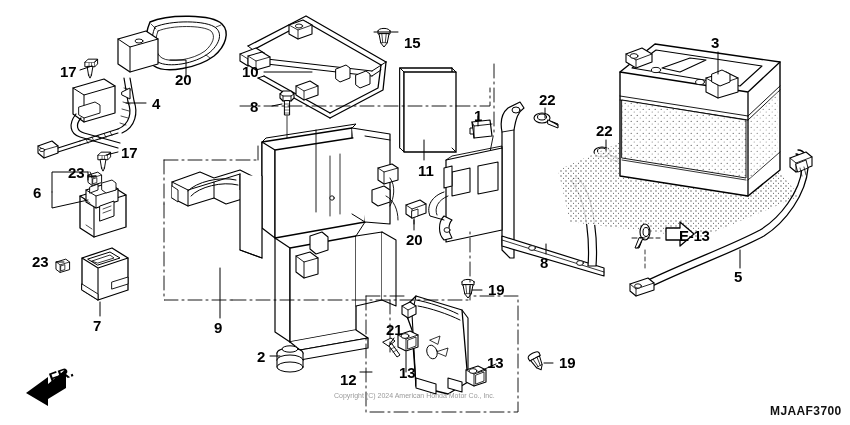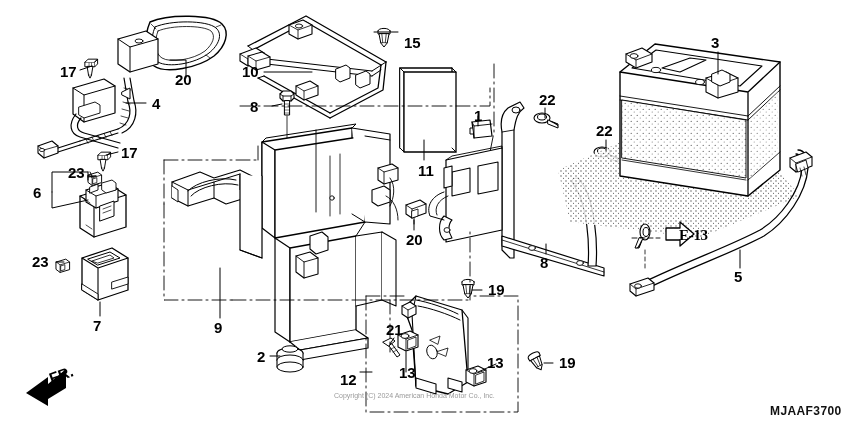--- a/index.html
+++ b/index.html
@@ -472,21 +472,21 @@
   <div class="lbl" style="left:406px;top:232px;">20</div>
   <div class="lbl" style="left:488px;top:282px;">19</div>
   <div class="lbl" style="left:559px;top:355px;">19</div>
   <div class="lbl" style="left:175px;top:72px;">20</div>
   <div class="lbl" style="left:386px;top:322px;">21</div>
   <div class="lbl" style="left:539px;top:92px;">22</div>
   <div class="lbl" style="left:596px;top:123px;">22</div>
   <div class="lbl" style="left:68px;top:165px;">23</div>
   <div class="lbl" style="left:32px;top:254px;">23</div>
 
-  <div class="ref" style="left:679px;top:227px;font-family:Liberation Serif, serif;">E-13</div>
+  <div class="ref" style="left:679px;top:227px;">E-13</div>
 
   <div class="fr" style="left:49px;top:366px;">FR.</div>
 
   <div class="copy" style="left:334px;top:392px;">Copyright (C) 2024 American Honda Motor Co., Inc.</div>
 
   <div class="wm" style="left:762px;top:404px;padding-left:8px;">MJAAF3700</div>
 
 </div>
 
 </body></html>

